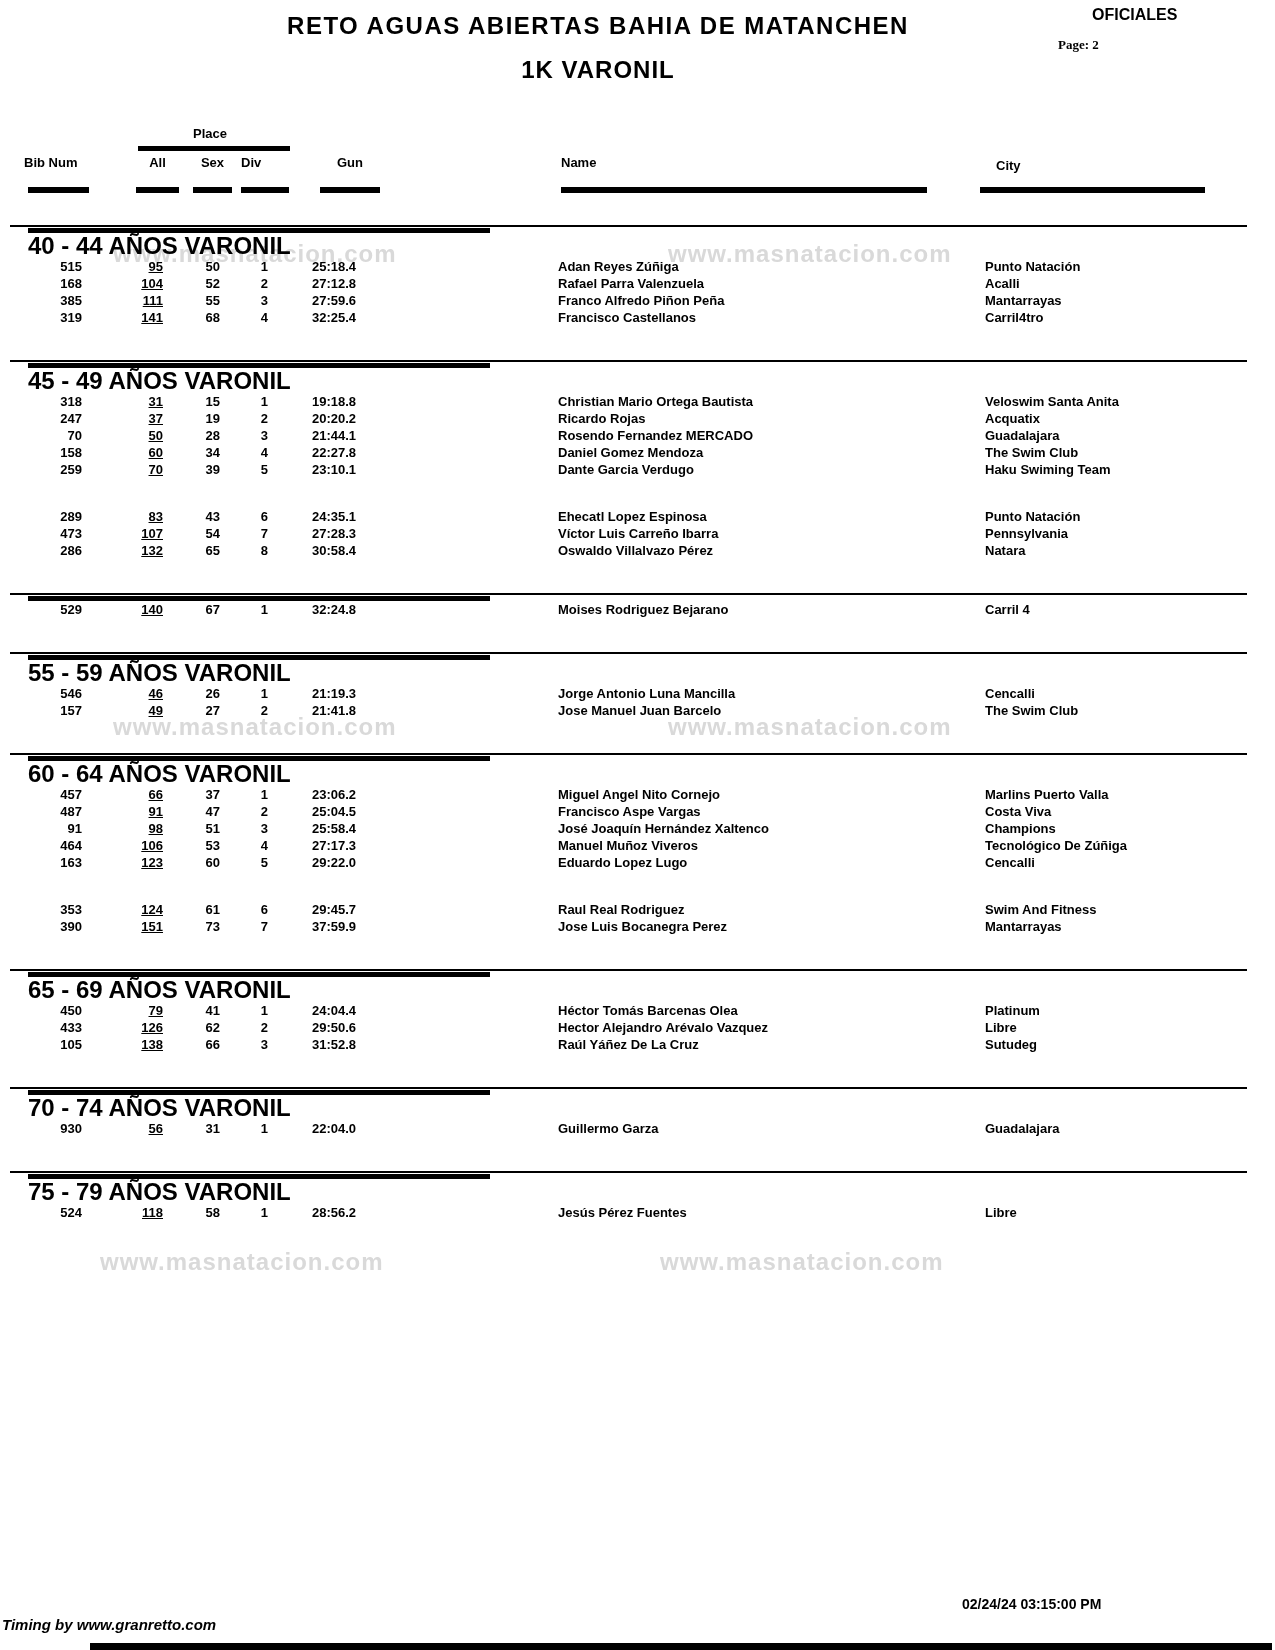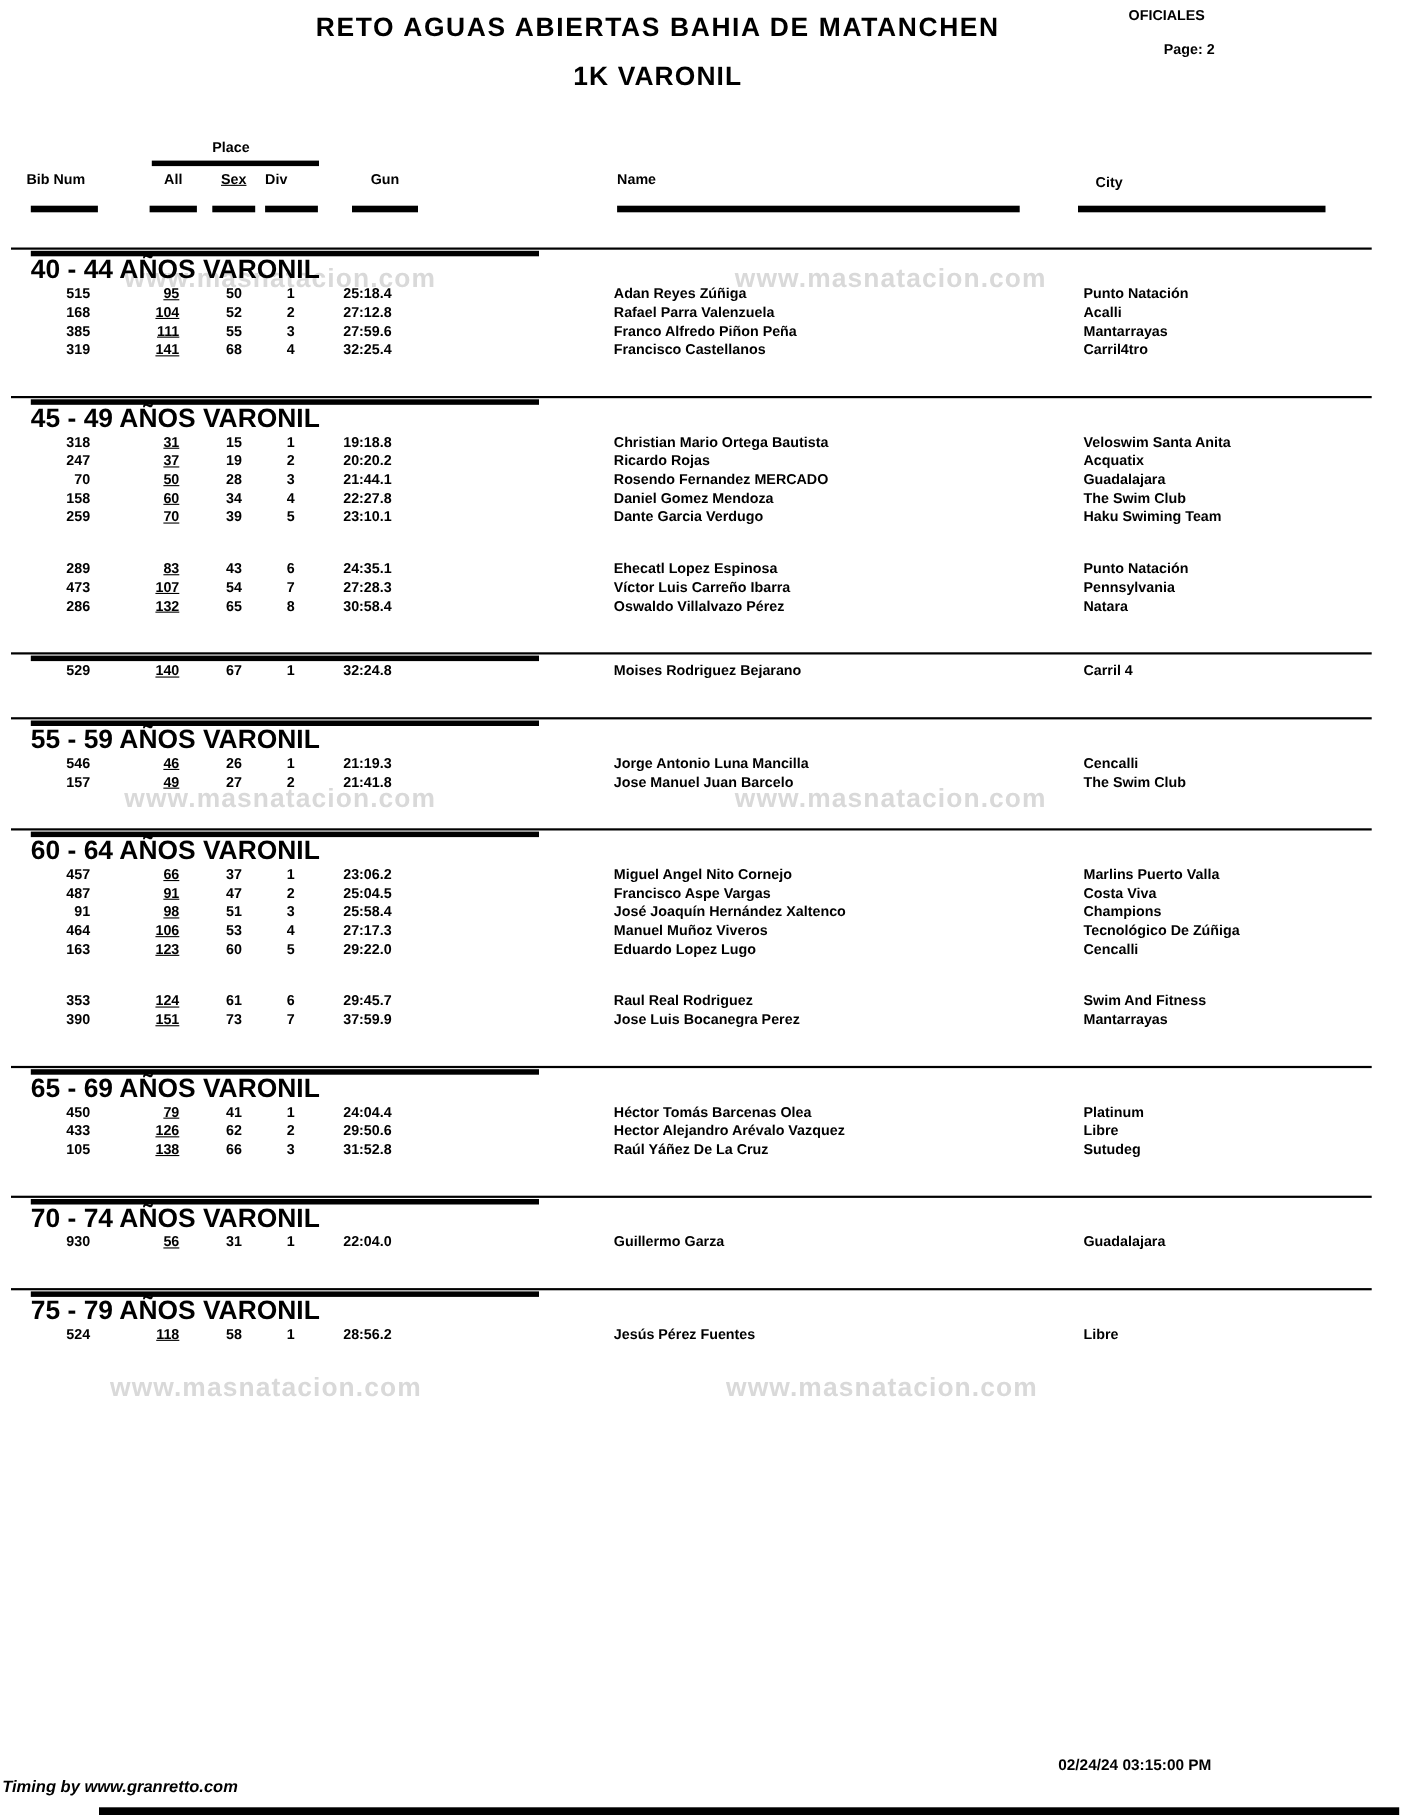--- a/index.html
+++ b/index.html
@@ -5,28 +5,28 @@
   html,body{margin:0;padding:0;background:#fff;}
   .page{
     position:relative;width:1275px;height:1650px;background:#ffffff;overflow:hidden;
     font-family:"Liberation Sans",sans-serif;font-weight:bold;color:#000;padding-left:42px;
   }
   
   .doc-title{position:absolute;top:12px;left:0;width:1196px;text-align:center;
     font-size:24px;letter-spacing:1.5px;white-space:nowrap;}
   .doc-subtitle{position:absolute;top:56px;left:0;width:1196px;text-align:center;
     font-size:24px;letter-spacing:1px;white-space:nowrap;}
-  .officials{position:absolute;top:6px;left:1026px;font-size:13px;}
-  .page-num{position:absolute;top:37px;left:1058px;font-size:13px;}
+  .officials{position:absolute;top:6px;left:1092px;font-size:16px;}
+  .page-num{position:absolute;top:37px;left:1058px;font-size:13px;font-family:Liberation Serif, serif;}
   
   .thead span{position:absolute;font-size:13px;white-space:nowrap;}
   .h-place{left:193px;top:126px;}
   .h-bib{left:24px;top:155px;}
   .h-all{left:136px;top:155px;width:43px;text-align:center;}
-  .h-sex{left:193px;top:155px;width:39px;text-align:center;text-decoration:underline;}
+  .h-sex{left:193px;top:155px;width:39px;text-align:center;}
   .h-div{left:241px;top:155px;width:48px;text-align:left;}
   .h-gun{left:320px;top:155px;width:60px;text-align:center;}
   .h-name{left:561px;top:155px;}
   .h-city{left:996px;top:158px;}
   .bar{position:absolute;background:#000;height:6px;top:187px;}
   .bar-place{left:138px;top:146px;width:152px;height:5px;}
   .bar-bib{left:28px;width:61px;}
   .bar-all{left:136px;width:43px;}
   .bar-sex{left:193px;width:39px;}
   .bar-div{left:241px;width:48px;}

